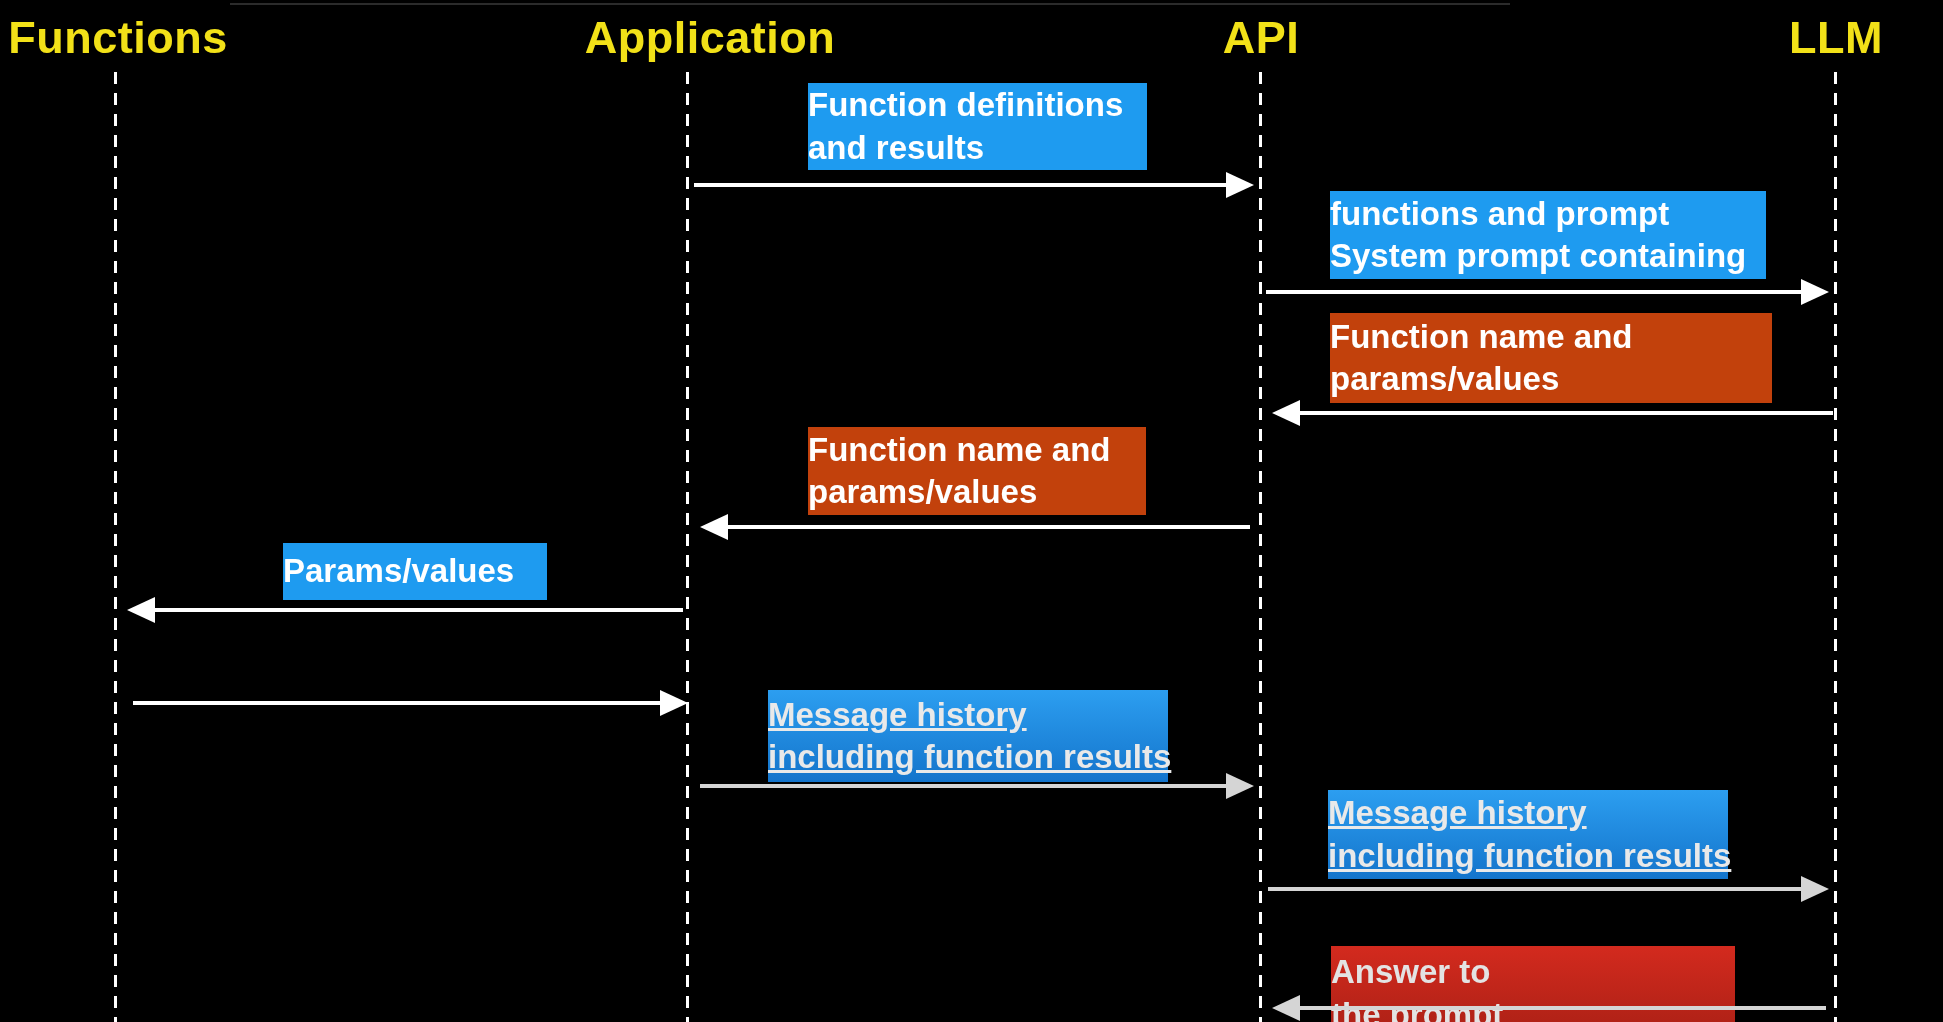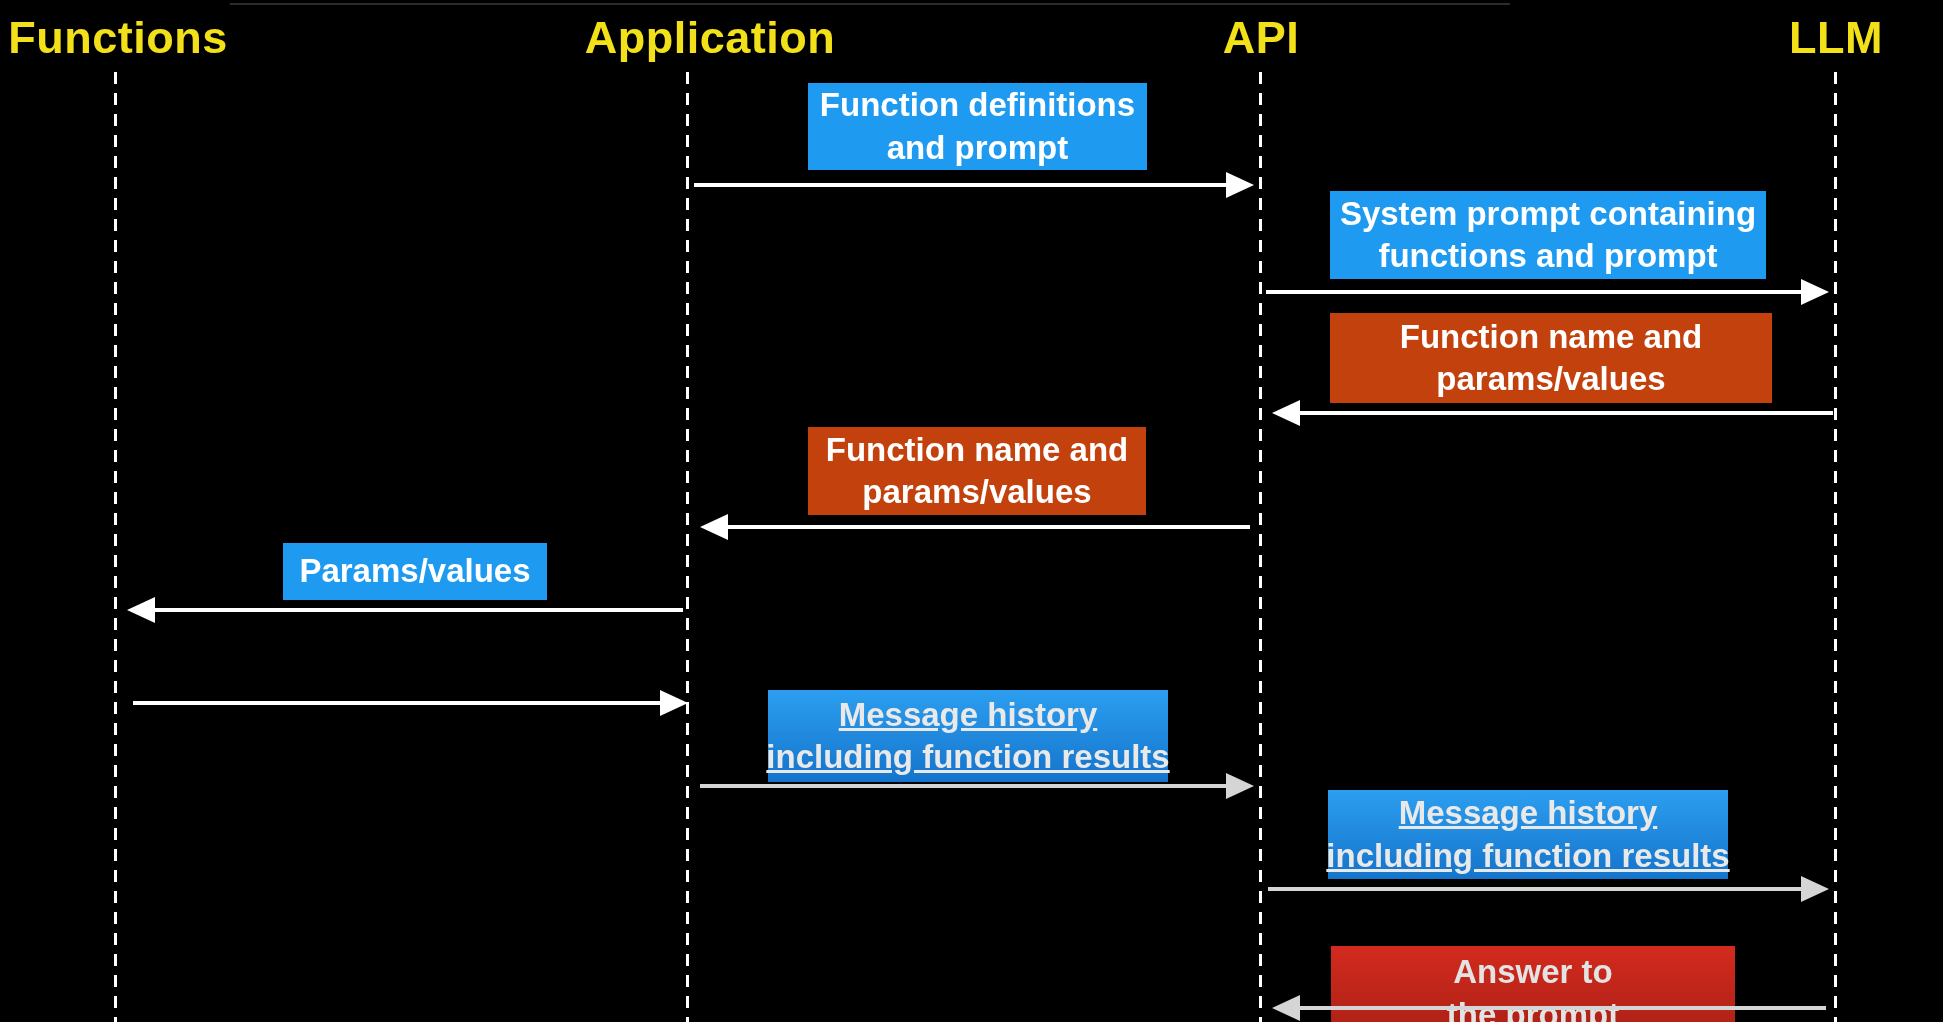--- a/index.html
+++ b/index.html
@@ -22,21 +22,21 @@
   }
   .lifeline {
     position:absolute;
     top:72px; bottom:0;
     width:3px;
     background:repeating-linear-gradient(180deg,#fff 0 12px,transparent 12px 21px);
   }
   .msg-box {
     position:absolute;
     display:flex; flex-direction:column;
-    justify-content:center; align-items:center;
+    justify-content:center; align-items:flex-start;
     text-align:center;
     font-size:33px; font-weight:700;
     line-height:1.28;
     color:#fff;
     white-space:nowrap;
   }
   .fill-blue   { background:#1E9BF0; }
   .fill-blue-grad { background:linear-gradient(180deg,#2C9EF0 0%,#1474CB 100%); color:#E9E9E9;text-decoration:underline; }
   .fill-red    { background:#c2410c; }
   .fill-red-dark { background:linear-gradient(180deg,#D32A1E 0%,#A92015 100%); color:#E3E3E3;margin-top:39px; }
@@ -71,30 +71,30 @@
   <div class="actor-label" style="left:1261px;">API</div>
   <div class="actor-label" style="left:1836px;">LLM</div>
 
   <div class="lifeline" style="left:114px;"></div>
   <div class="lifeline" style="left:686px;"></div>
   <div class="lifeline" style="left:1259px;"></div>
   <div class="lifeline" style="left:1834px;"></div>
 
   <div class="msg-box fill-blue" style="left:808px;top:83px;width:339px;height:87px">
     <span>Function definitions</span>
-    <span>and prompt</span>
+    <span>and results</span>
   </div>
   <div class="arrow dir-right c-white" style="left:694px;top:172px;width:560px">
     <div class="shaft"></div>
     <div class="head"></div>
   </div>
 
   <div class="msg-box fill-blue" style="left:1330px;top:191px;width:436px;height:88px">
+    <span>functions and prompt</span>
     <span>System prompt containing</span>
-    <span>functions and prompt</span>
   </div>
   <div class="arrow dir-right c-white" style="left:1266px;top:279px;width:563px">
     <div class="shaft"></div>
     <div class="head"></div>
   </div>
 
   <div class="msg-box fill-red" style="left:1330px;top:313px;width:442px;height:90px">
     <span>Function name and</span>
     <span>params/values</span>
   </div>

